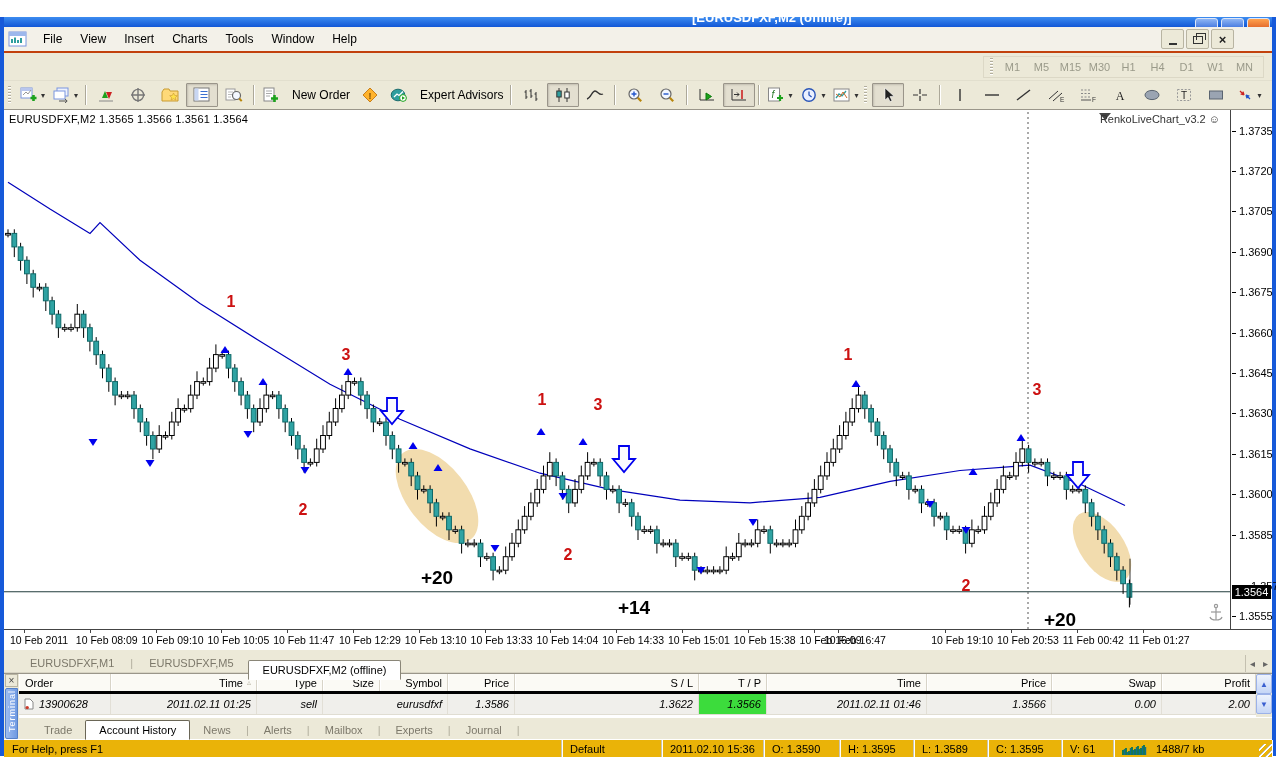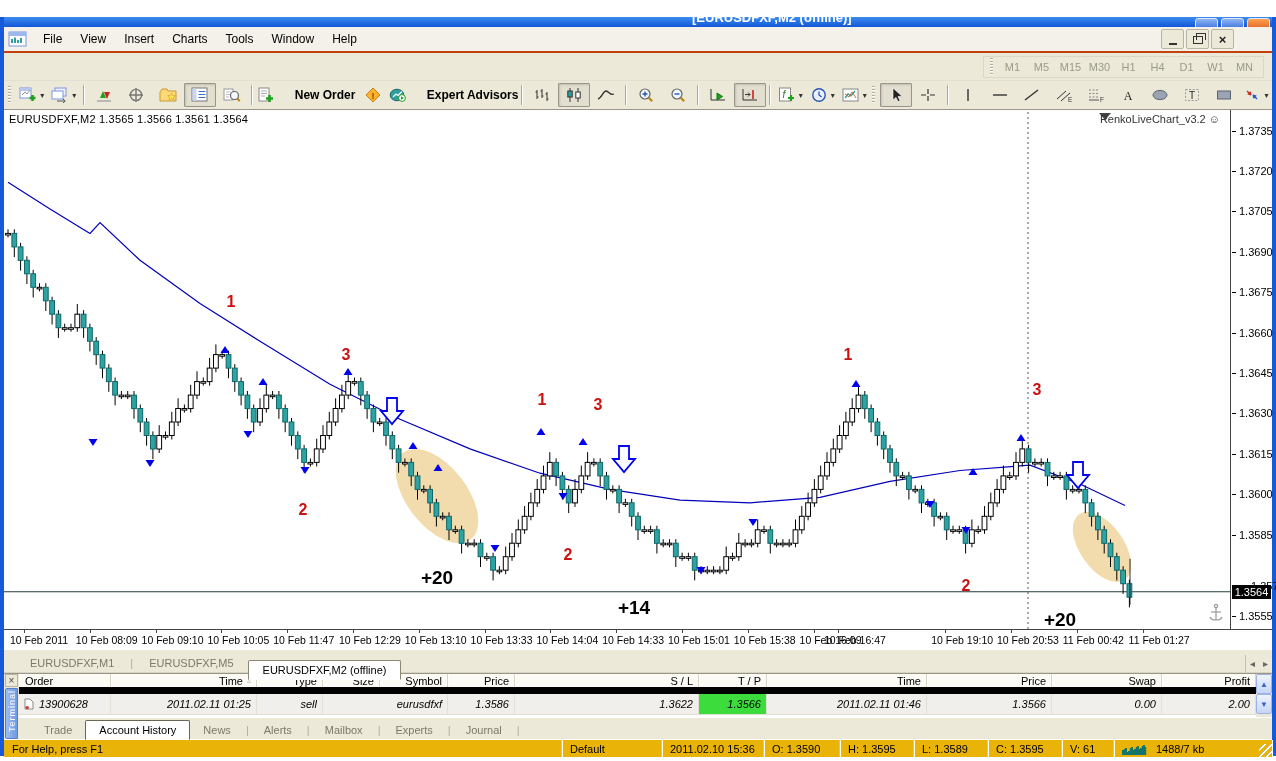--- a/index.html
+++ b/index.html
@@ -30,21 +30,21 @@
   .tf-group{display:flex;align-items:center;margin-right:8px;border:1px solid #dcd8c6;background:#ece9d8;padding:1px 4px;height:22px;box-sizing:border-box;}
   .tf-btn{width:29px;text-align:center;font-size:11px;color:#9a9a8a;padding:3px 0;}
   .grip{width:3px;height:18px;margin:0 5px 0 2px;background:repeating-linear-gradient(180deg,#b2ae9e 0 1px,#fff 1px 2px,transparent 2px 3px);}
   
   .toolbar{height:28px;background:#ece9d8;display:flex;align-items:center;border-bottom:1px solid #9a968a;padding-left:2px;}
   .tb-sep{width:1px;height:20px;background:#aca899;border-right:1px solid #fff;margin:0 3px;}
   .tb-btn{height:22px;min-width:24px;display:flex;align-items:center;justify-content:center;padding:0 3px;border:1px solid transparent;border-radius:1px;}
   .tb-btn.pressed{border:1px solid #9a958a;background:#e3dfd0;box-shadow:inset 1px 1px 2px rgba(0,0,0,.15);}
   .tb-ic{width:18px;height:16px;display:inline-flex;}
   .tb-ic svg{width:18px;height:16px;}
-  .tb-label{font-size:12px;margin-left:20px;white-space:nowrap;font-weight:bold;}
+  .tb-label{font-size:12px;margin-left:12px;white-space:nowrap;}
   .caret{font-size:8px;color:#333;margin-left:3px;}
   
   .chartwin{height:540px;background:#fff;display:flex;flex-direction:column;box-sizing:border-box;}
   .plotrow{display:flex;height:519px;}
   .plot{position:relative;width:1226px;height:519px;background:#fff;overflow:hidden;}
   .plot svg{position:absolute;left:0;top:0;}
   .sym{position:absolute;left:5px;top:3px;font-size:11px;color:#000;letter-spacing:.2px;}
   .renko-label{position:absolute;right:10px;top:3px;font-size:11px;color:#333;}
   .yaxis{position:relative;width:42px;height:519px;border-left:1px solid #444;background:#fff;box-sizing:border-box;}
   .ytick{position:absolute;left:8px;font-size:11px;color:#000;}
@@ -65,21 +65,21 @@
   .terminal-block{height:66px;display:flex;background:#fff;border-top:1px solid #9a968a;box-sizing:border-box;}
   .term-side{width:15px;background:#ece9d8;display:flex;flex-direction:column;align-items:center;}
   .term-close{width:13px;height:13px;font-size:10px;line-height:12px;text-align:center;color:#444;
     border:1px solid #b8b4a2;background:#ece9d8;box-sizing:border-box;}
   .term-strip{flex:1;width:13px;margin-top:1px;background:linear-gradient(90deg,#9dbcf0,#6f9ae2);
     border:1px solid #5580c8;border-radius:2px 0 0 2px;display:flex;align-items:flex-start;justify-content:center;box-sizing:border-box;}
   .term-strip span{writing-mode:vertical-rl;transform:rotate(180deg);font-size:9px;color:#fff;letter-spacing:1px;padding-bottom:1px;}
   .term-right{flex:1;display:flex;flex-direction:column;min-width:0;}
   .term-tablearea{height:44px;display:flex;}
   .term-table{flex:1;display:flex;flex-direction:column;min-width:0;}
-  .t-header{display:flex;height:20px;background:#fbfaf5;border-bottom:7px solid #000000;box-sizing:border-box;}
+  .t-header{display:flex;height:20px;background:#fbfaf5;border-bottom:3px solid #000000;box-sizing:border-box;}
   .th{font-size:11px;color:#000;display:flex;align-items:center;box-sizing:border-box;
     border-right:1px solid #d8d4c8;border-left:1px solid #fff;padding:0 5px;}
   .th.ar{justify-content:flex-end;} .th.al{justify-content:flex-start;}
   .sorticon{font-size:8px;color:#b8b4a4;margin-left:4px;}
   .t-row{display:flex;height:21px;background:#f0efeb;border-bottom:1px solid #e0ddd2;box-sizing:border-box;}
   .td{font-size:11px;color:#000;display:flex;align-items:center;box-sizing:border-box;
     border-right:1px solid #e2dfd6;padding:0 5px;font-style:italic;}
   .td.ar{justify-content:flex-end;} .td.al{justify-content:flex-start;}
   .doc-icon{display:inline-flex;margin-right:5px;}
   .term-scroll{width:16px;background:#ece9d8;display:flex;flex-direction:column;}

